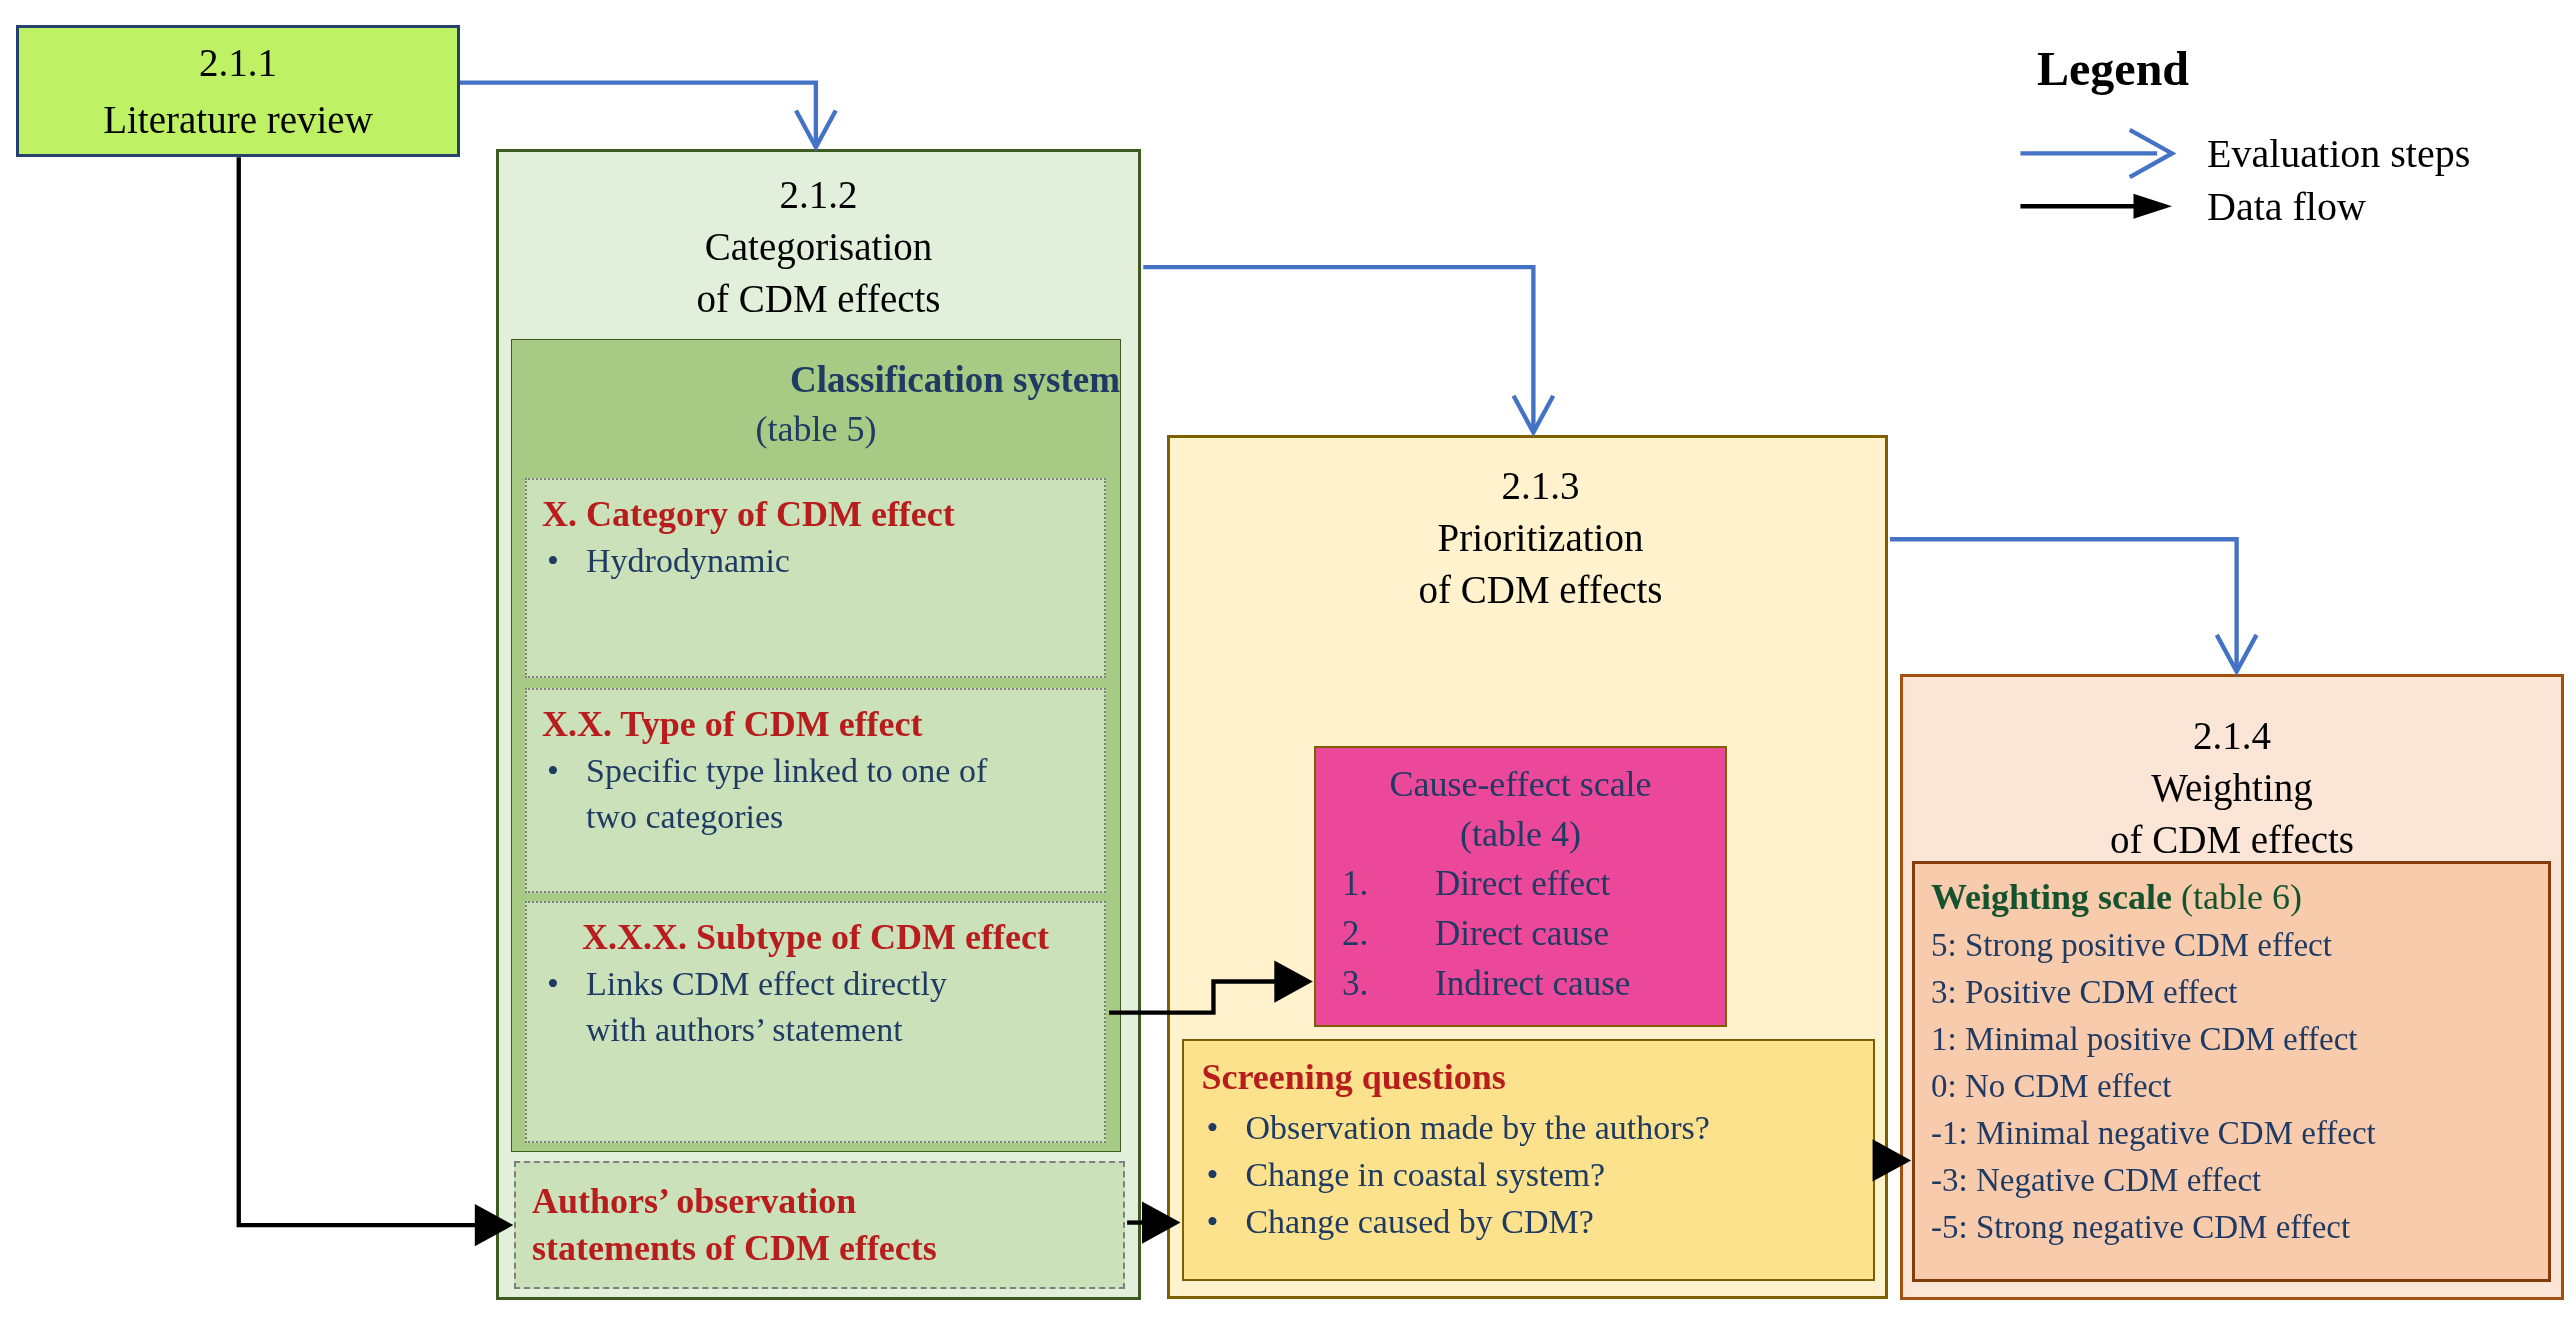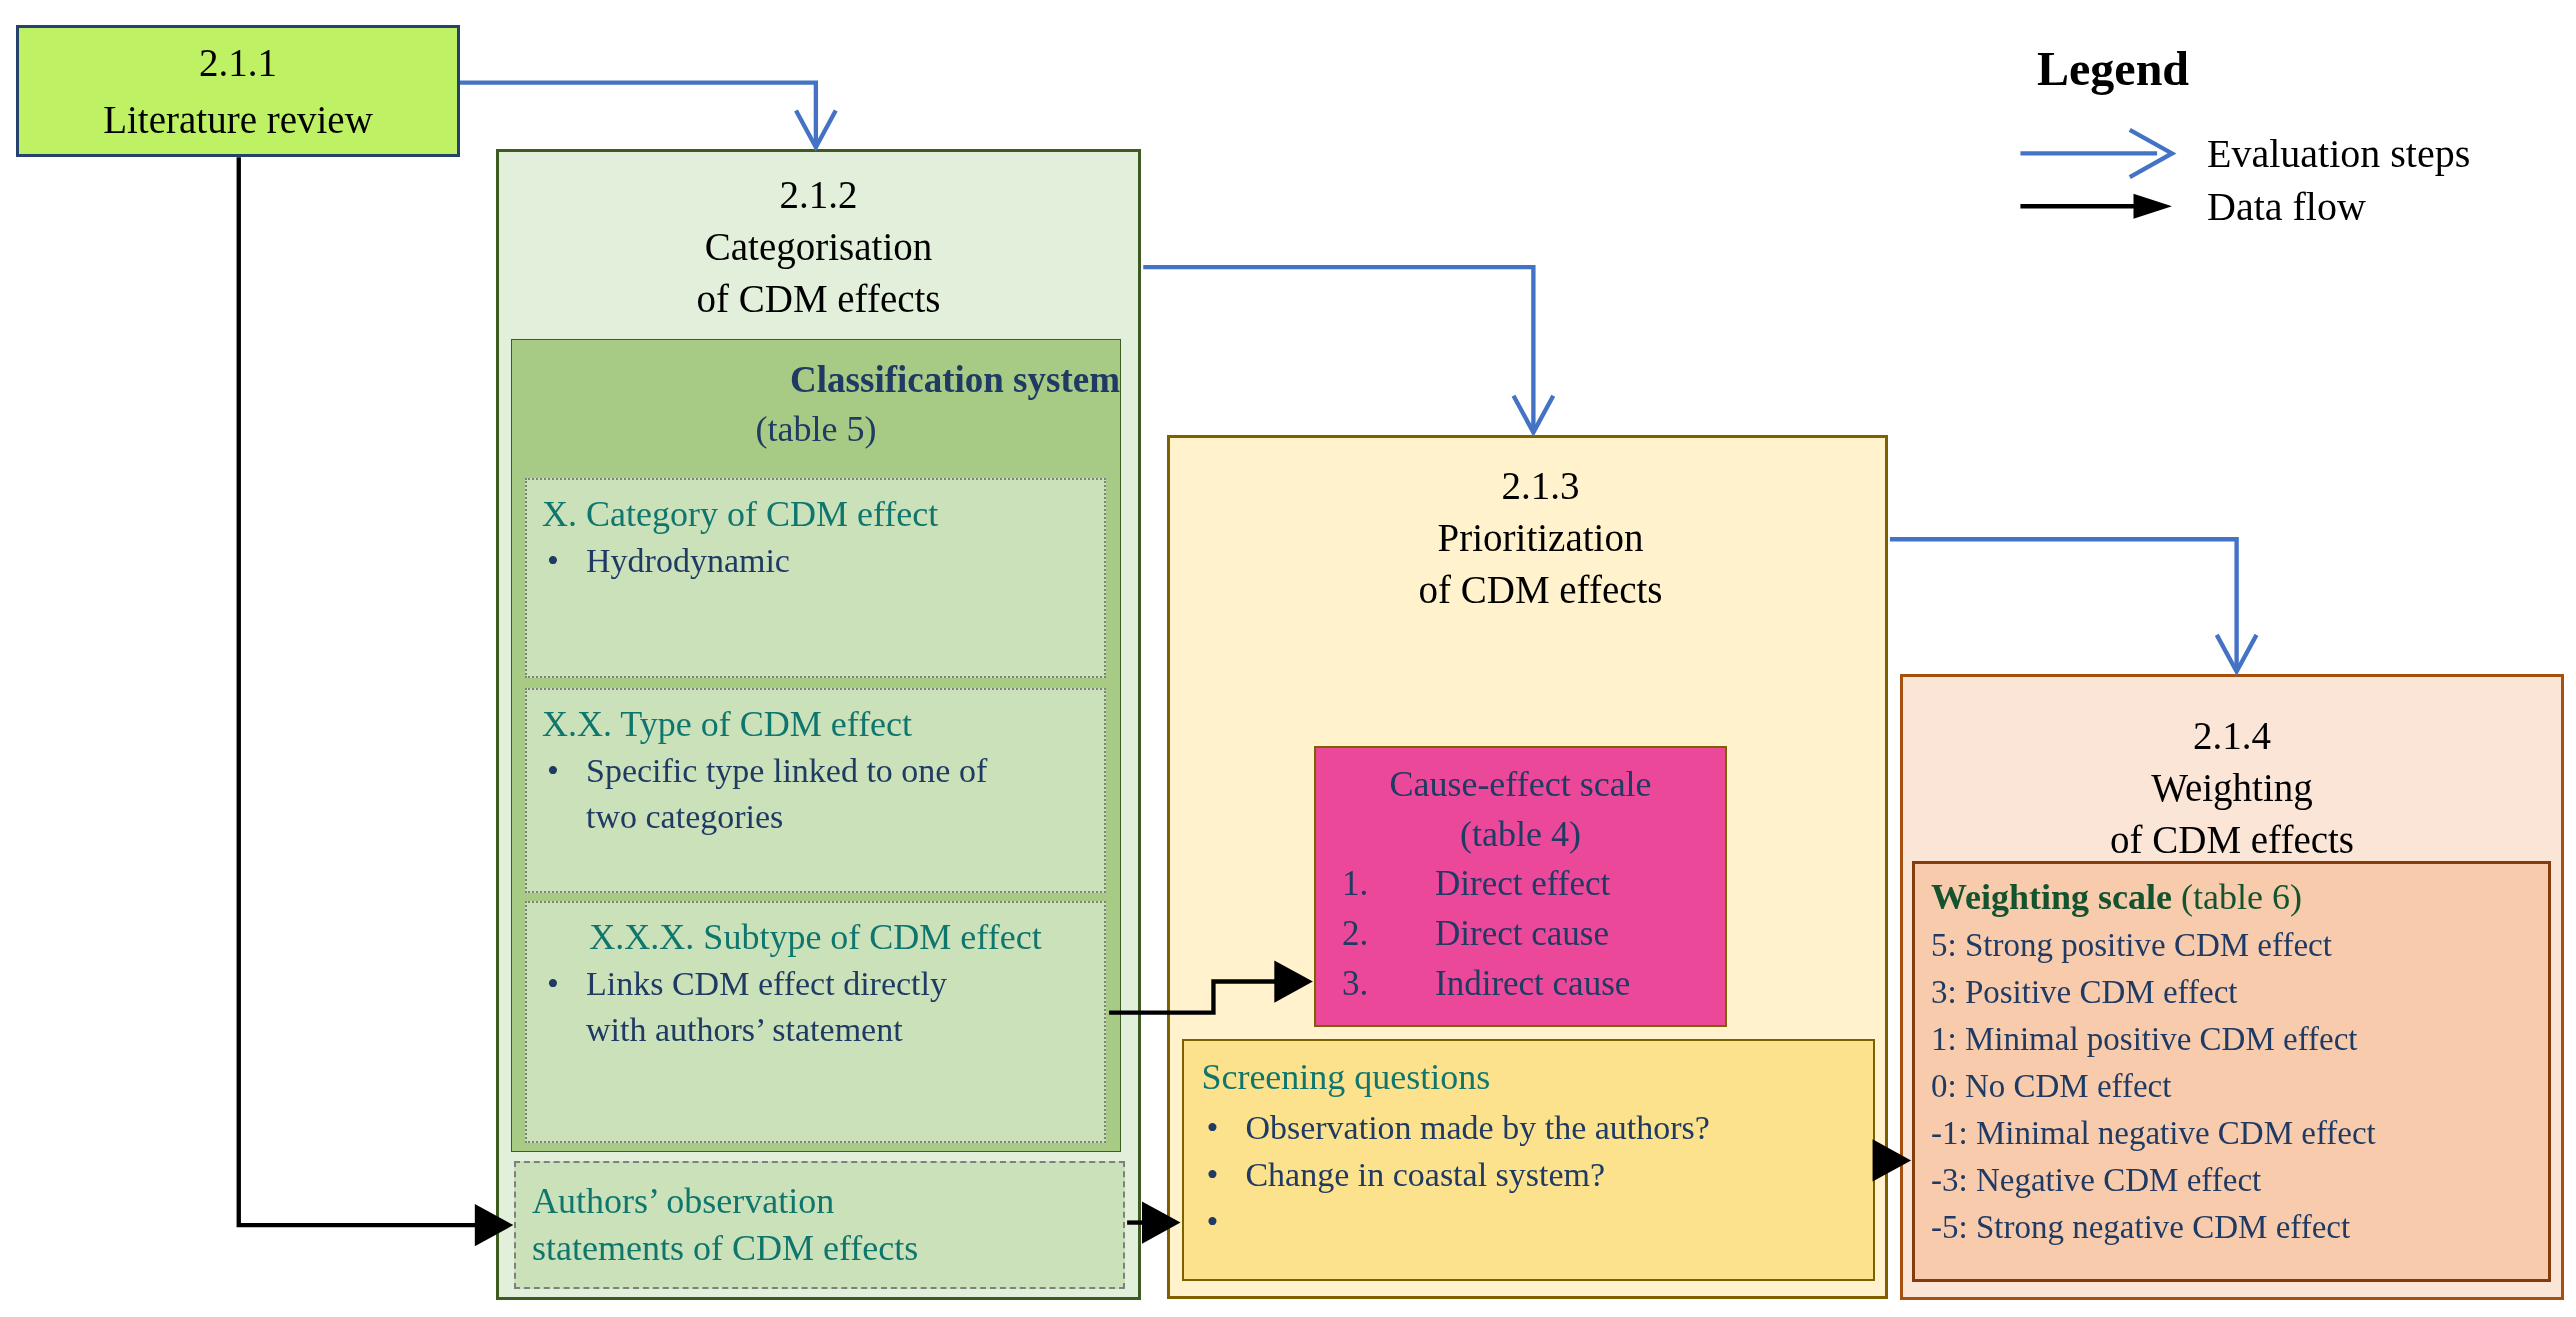--- a/index.html
+++ b/index.html
@@ -27,21 +27,21 @@
   
   .classification{left:511px;top:339px;width:610px;height:813px;
     background:#A7CB85;border:1.9px solid #3E5C22;}
   .classification-title{margin-top:13.7px;text-align:right;color:#1F3A63;
     font-size:37px;line-height:51px;font-weight:bold;}
   .classification-subtitle{text-align:center;color:#1F3A63;font-size:36px;line-height:48px;}
   .dotted-box{background:#CBE1BA;border:2.5px dotted #7f7f7f;padding:10px 15px;}
   .dotted-1{left:525px;top:478px;width:581px;height:200px;}
   .dotted-2{left:525px;top:688px;width:581px;height:205px;}
   .dotted-3{left:525px;top:901px;width:581px;height:242px;}
-  .inner-title{color:#0f766e;font-weight:normal;font-size:36px;line-height:48px;}
+  .inner-title{color:#b91c1c;font-weight:bold;font-size:36px;line-height:48px;}
   .inner-title.centered{text-align:center;}
   .bullet-row{display:flex;color:#1F3A63;font-size:34px;line-height:46px;}
   .bullet-dot{width:39px;flex:none;text-align:left;padding-left:5px;}
   .bullet-dot::before{content:"\2022";}
   .bullet-text{max-width:410px;}
   .authors-box{left:514px;top:1161px;width:611px;height:128px;
     background:#CBE1BA;border:2.5px dashed #7f7f7f;
     display:flex;align-items:center;padding-left:16px;}
   .authors-box .inner-title{line-height:47px;width:460px;}
   
@@ -151,20 +151,21 @@
   <div class="bullet-row">
     <span class="bullet-dot"></span>
     <span class="bullet-text">Observation made by the authors?</span>
   </div>
   <div class="bullet-row">
     <span class="bullet-dot"></span>
     <span class="bullet-text">Change in coastal system?</span>
   </div>
   <div class="bullet-row">
     <span class="bullet-dot"></span>
+    <span class="bullet-text">Change caused by CDM?</span>
   </div>
 </div>
 
 <div class="abs box-214">
   <div class="step-header">
     <div>2.1.4</div>
     <div>Weighting</div>
     <div>of CDM effects</div>
   </div>
 </div>

